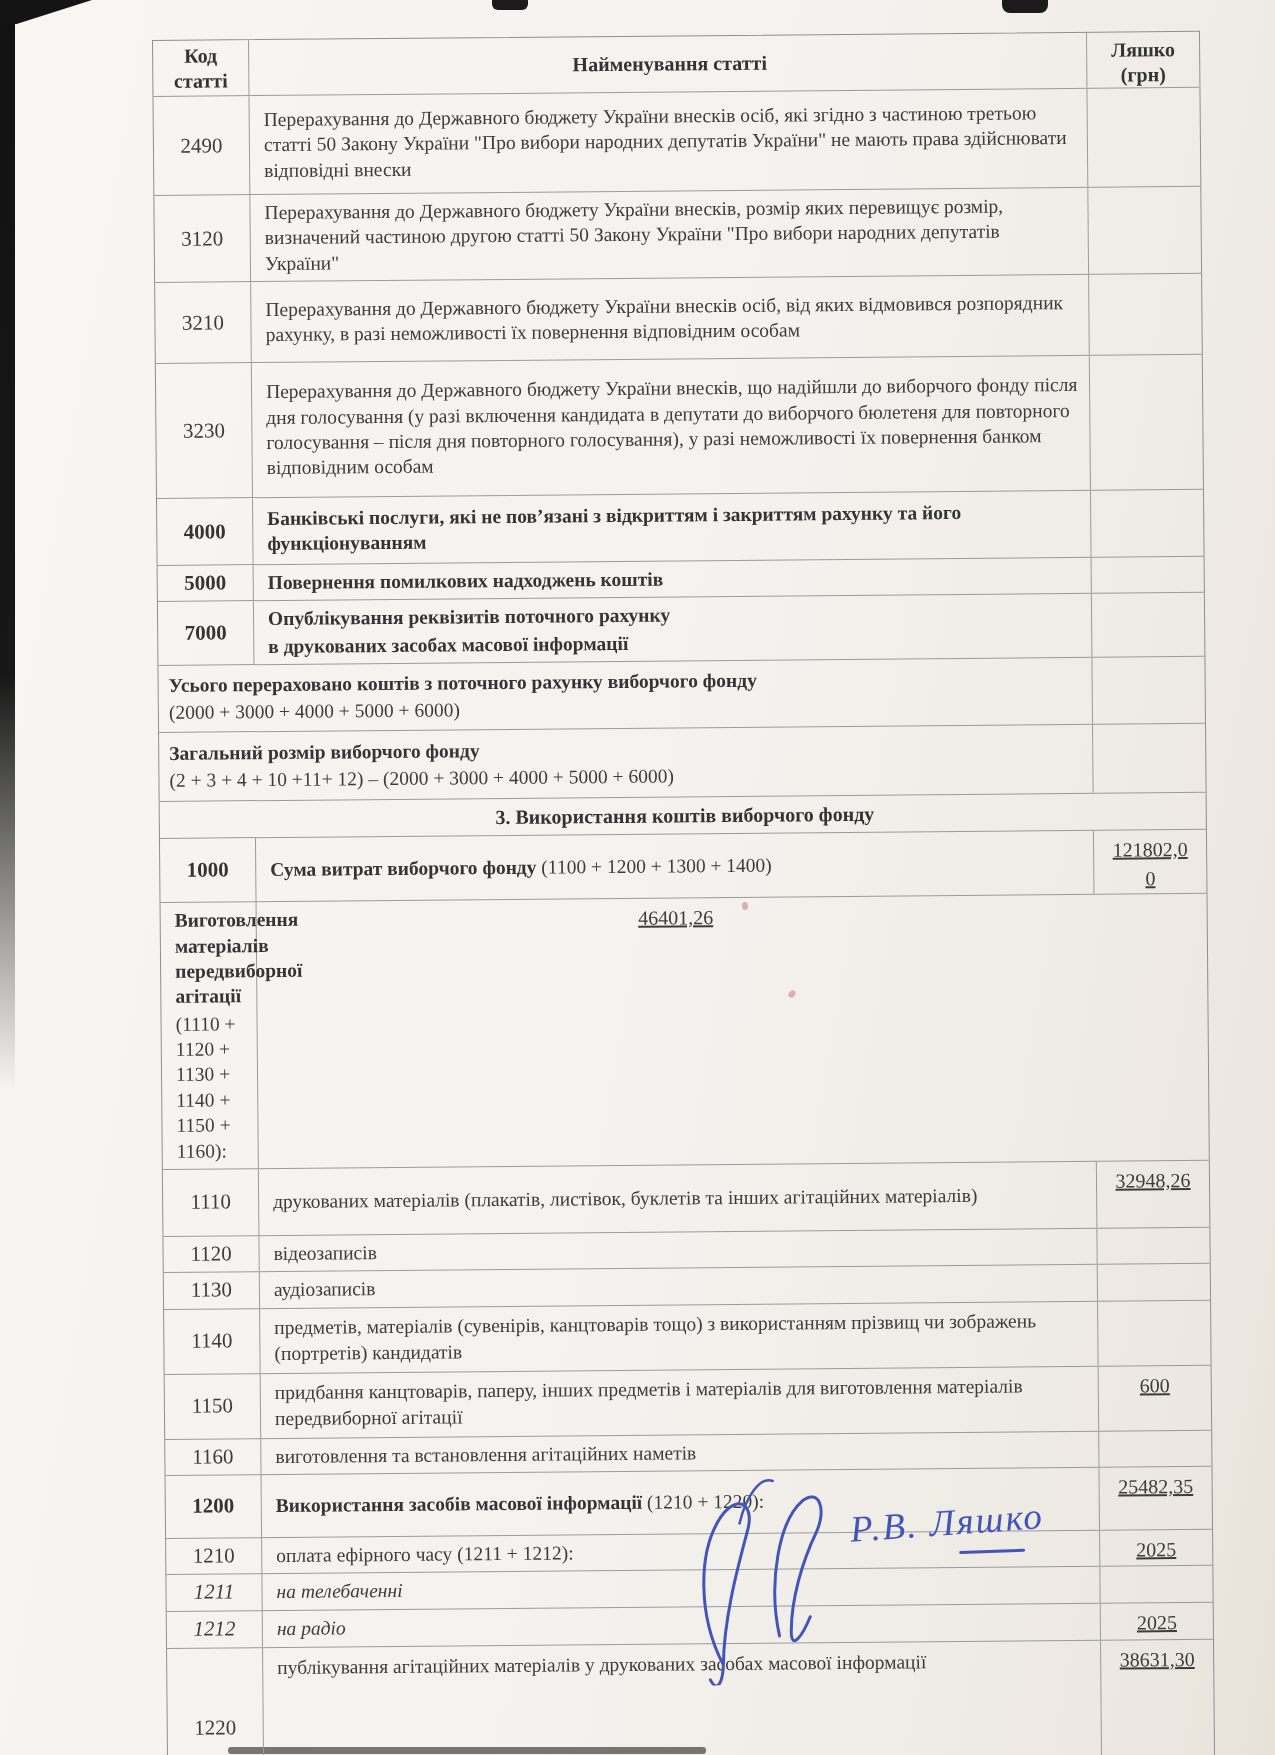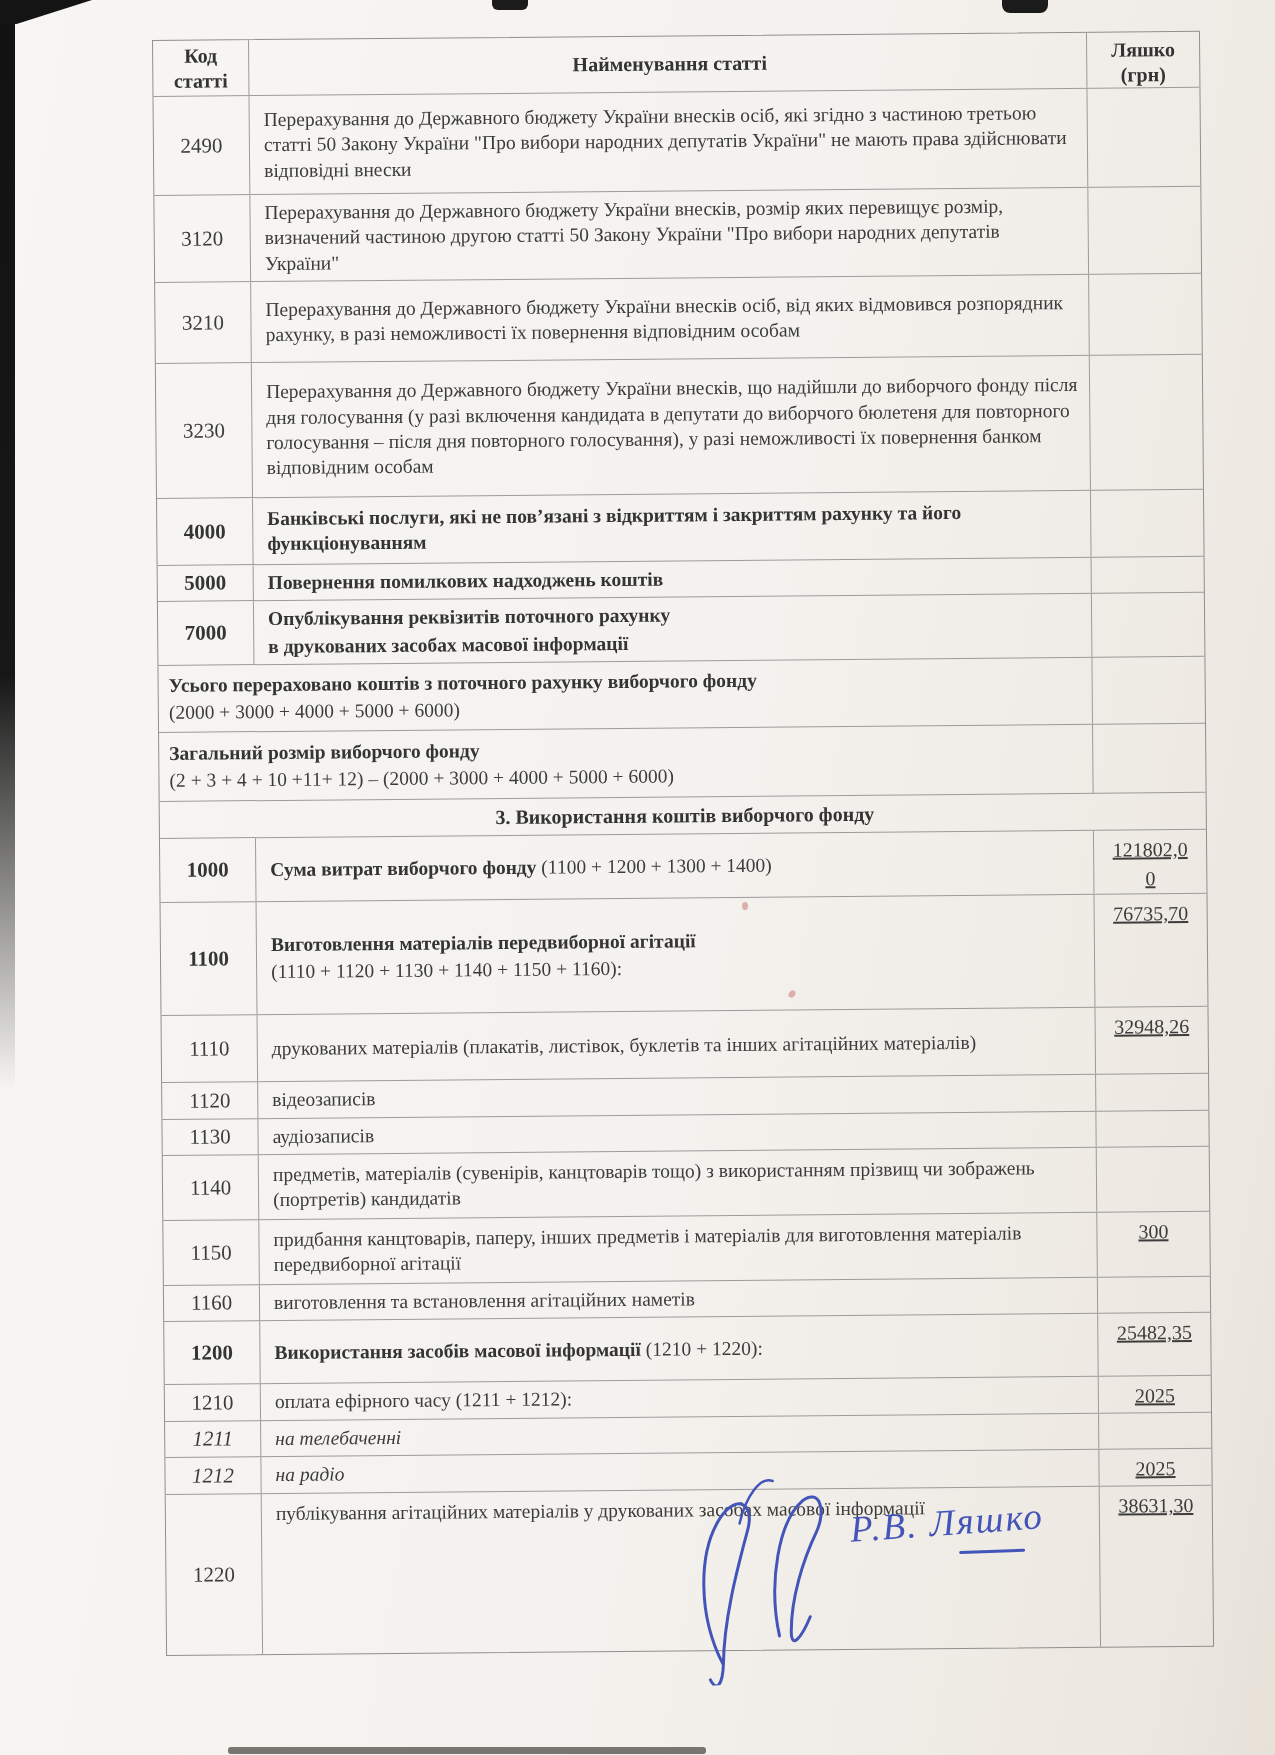--- a/index.html
+++ b/index.html
@@ -179,27 +179,26 @@
     <div class="cell code b">1000</div>
     <div class="cell name">
       <div class="lwrap"><span class="l1 b">Сума витрат виборчого фонду</span><span class="sfx"> (1100 + 1200 + 1300 + 1400)</span></div>
 
     </div>
     <div class="cell sum">
             <span class="sum-inner">121802,00</span>
           </div>
   </div>
         <div class="trow" style="min-height: 112px;">
-    <div class="cell code b">1100</div>
     <div class="cell name">
       <div class="lwrap"><span class="l1 b">Виготовлення матеріалів передвиборної агітації</span></div>
       <div class="l2">(1110 + 1120 + 1130 + 1140 + 1150 + 1160):</div>
     </div>
     <div class="cell sum">
-            <span class="sum-inner">76735,70</span>
+            <span class="sum-inner">46401,26</span>
           </div>
   </div>
         <div class="trow" style="min-height: 66px;">
     <div class="cell code">1110</div>
     <div class="cell name">
       <div class="lwrap"><span class="l1">друкованих матеріалів (плакатів, листівок, буклетів та інших агітаційних матеріалів)</span></div>
 
     </div>
     <div class="cell sum">
             <span class="sum-inner">32948,26</span>
@@ -235,21 +234,21 @@
             <span class="sum-inner"></span>
           </div>
   </div>
         <div class="trow" style="min-height: 64px;">
     <div class="cell code">1150</div>
     <div class="cell name">
       <div class="lwrap"><span class="l1">придбання канцтоварів, паперу, інших предметів і матеріалів для виготовлення матеріалів передвиборної агітації</span></div>
 
     </div>
     <div class="cell sum">
-            <span class="sum-inner">300</span>
+            <span class="sum-inner">600</span>
           </div>
   </div>
         <div class="trow" style="min-height: 34px;">
     <div class="cell code">1160</div>
     <div class="cell name">
       <div class="lwrap"><span class="l1">виготовлення та встановлення агітаційних наметів</span></div>
 
     </div>
     <div class="cell sum">
             <span class="sum-inner"></span>

